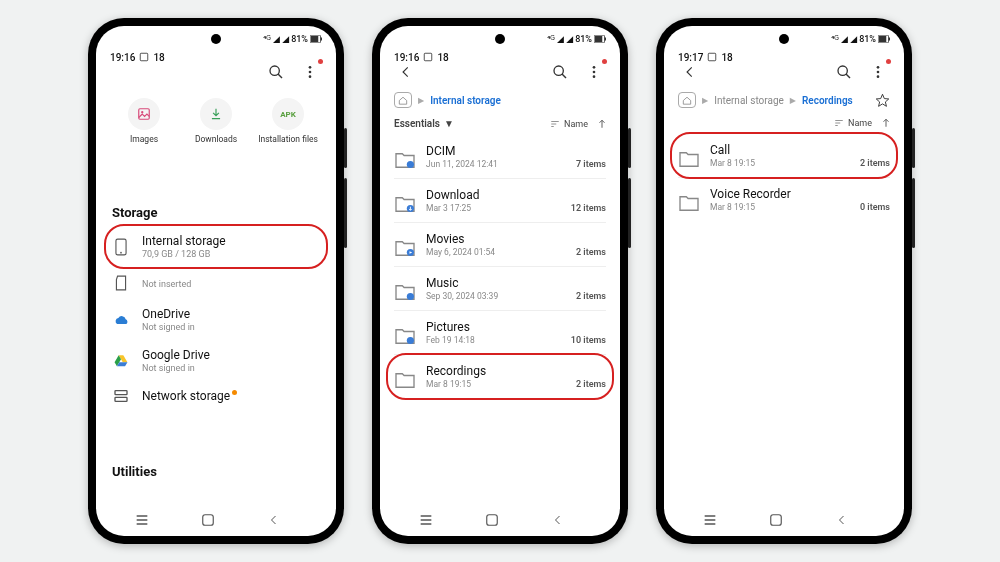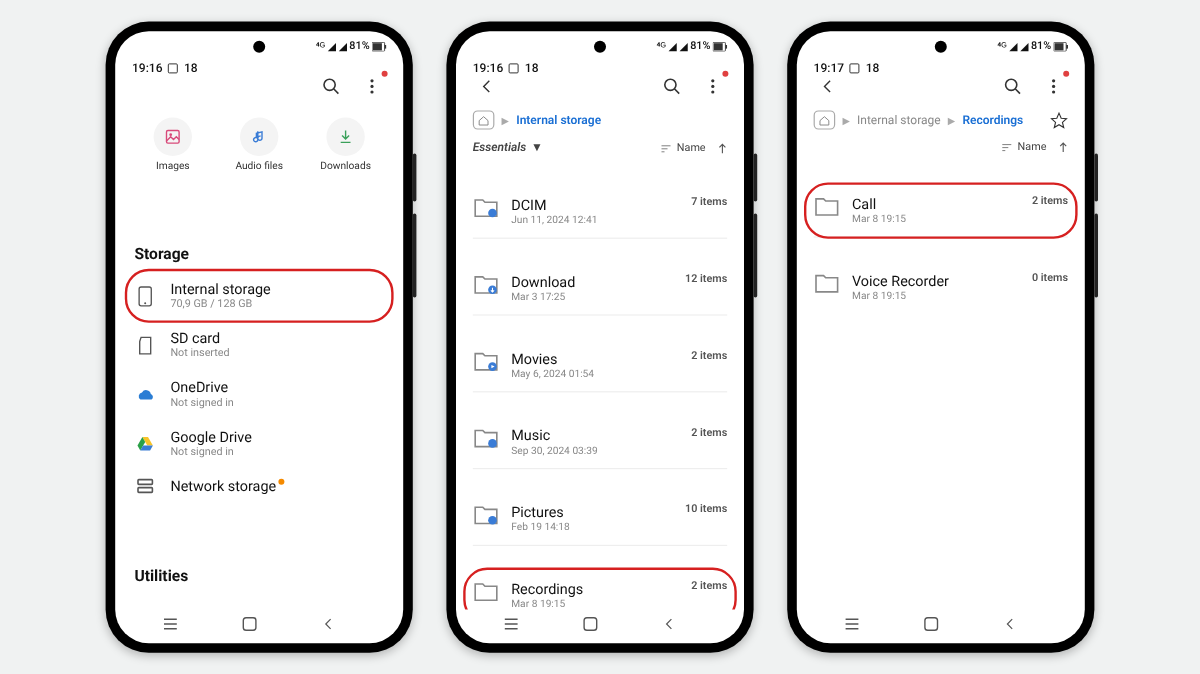--- a/index.html
+++ b/index.html
@@ -111,21 +111,21 @@
   .breadcrumb .crumb { color: #1a6fd4; font-weight: 600; }
   .breadcrumb .crumb.gray { color: #888; font-weight: 400; }
   .sortrow {
     display: flex;
     align-items: center;
     padding: 2px 14px 6px;
     font-size: 10px;
     color: #444;
   }
   .sortrow .spacer { flex: 1; }
-  .sortrow .essentials { font-weight: 600; display: flex; align-items: flex-end; gap: 4px; font-style: italic; }
+  .sortrow .essentials { font-weight: 600; display: flex; align-items: flex-end; gap: 4px; }
   .sortrow .sort { display: flex; align-items: center; gap: 4px; font-size: 9px; }
   .divider-light { height: 1px; background: #eee; margin: 0 14px; }
 
   
   .cat-grid {
     display: grid;
     grid-template-columns: repeat(3, 1fr);
     gap: 6px 4px;
     padding: 10px 14px 14px;
   }
@@ -155,24 +155,23 @@
   }
   .highlight-ring {
     position: absolute;
     border: 2.5px solid #d62020;
     border-radius: 20px;
     pointer-events: none;
   }
 
   
   .folder-row {
-    display: flex; align-items: flex-start; gap: 10px;
+    display: flex; align-items: flex-end; gap: 10px;
     padding: 9px 14px;
     position: relative;
-    margin-top: 20px;
   }
   .folder-ico {
     width: 22px; height: 18px;
     position: relative;
   }
   .folder-ico svg { display: block; }
   .folder-text { flex: 1; }
   .folder-title { font-size: 12px; color: #111; }
   .folder-sub { font-size: 8.5px; color: #888; margin-top: 1px; }
   .folder-count { font-size: 9px; color: #555; font-weight: 600; }
@@ -231,32 +230,28 @@
                 <rect x="3" y="3" width="18" height="18" rx="2" fill="none" stroke="#d84a7a" stroke-width="2"></rect>
                 <circle cx="9" cy="9" r="2" fill="#d84a7a"></circle>
                 <path d="M3 18 l6-6 4 4 4-4 4 4" stroke="#d84a7a" stroke-width="2" fill="none"></path>
               </svg>
             </div>
           <div class="cat-label">Images</div>
         </div>
         <div class="cat-item">
           <div class="cat-circle">
               <svg width="14" height="14" viewBox="0 0 24 24">
-                <path d="M10 4 v12 a3 3 0 1 1 -2-2.8 V7 l8-2 v9 a3 3 0 1 1 -2-2.8" stroke="#3a7cd6" stroke-width="2" fill="none"></path>
-              </svg>
-            </div>
-          <div class="cat-label">Audio files</div>
+                <path d="M12 3 v12 m-5-5 5 5 5-5 M5 20 h14" stroke="#3aa05a" stroke-width="2" fill="none"></path>
+              </svg>
+            </div>
+          <div class="cat-label">Downloads</div>
         </div>
         <div class="cat-item">
-          <div class="cat-circle">
-              <svg width="14" height="14" viewBox="0 0 24 24">
-                <path d="M12 3 v12 m-5-5 5 5 5-5 M5 20 h14" stroke="#3aa05a" stroke-width="2" fill="none"></path>
-              </svg>
-            </div>
-          <div class="cat-label">Downloads</div>
+          <div class="cat-circle" style="font-size:8px;font-weight:700;color:#5aa040;">APK</div>
+          <div class="cat-label">Installation files</div>
         </div>
       </div>
 
       <div class="section-title">Storage</div>
 
       <div style="position:relative;">
         <div class="storage-item">
           <div class="sico">
               <svg width="14" height="18" viewBox="0 0 24 32">
                 <rect x="3" y="2" width="18" height="28" rx="3" stroke="#555" stroke-width="2" fill="none"></rect>
@@ -271,21 +266,20 @@
         <div class="highlight-ring" style="left:8px;right:8px;top:-2px;bottom:-2px;"></div>
       </div>
 
       <div class="storage-item">
         <div class="sico">
             <svg width="14" height="16" viewBox="0 0 24 28">
               <path d="M6 2 h14 v24 H4 V8 z" stroke="#555" stroke-width="2" fill="none"></path>
             </svg>
           </div>
         <div class="stext">
-          <div class="stitle">SD card</div>
           <div class="ssub">Not inserted</div>
         </div>
       </div>
 
       <div class="storage-item">
         <div class="sico">
             <svg width="16" height="12" viewBox="0 0 24 16">
               <path d="M6 14 a5 5 0 0 1 2-9 a6 6 0 0 1 11 2 a4 4 0 0 1 1 7 z" fill="#2a7dd4"></path>
             </svg>
           </div>

